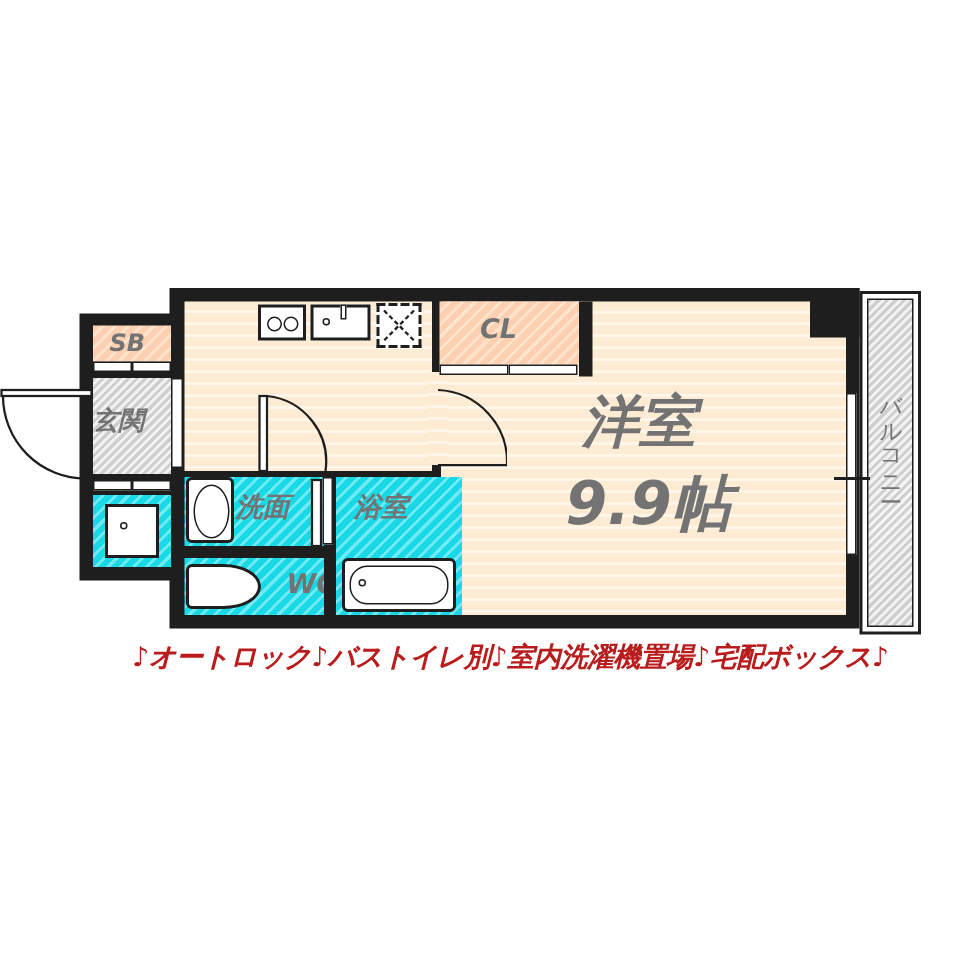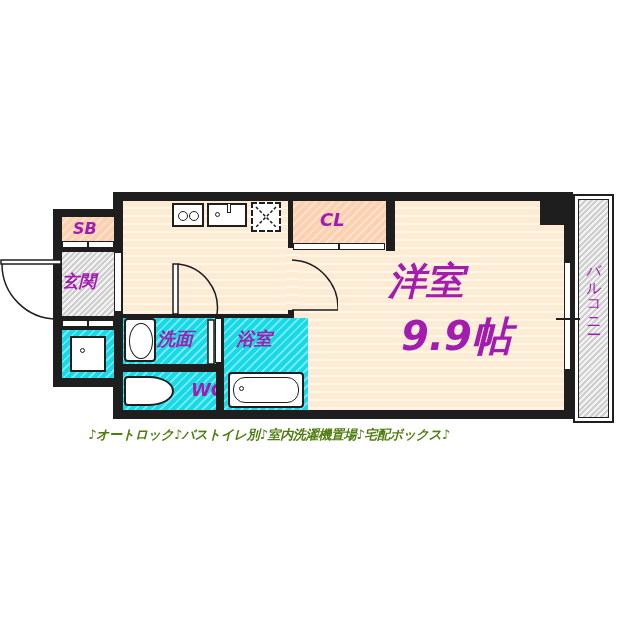--- a/index.html
+++ b/index.html
@@ -3,23 +3,23 @@
 <meta charset="utf-8">
 <style>
   html,body{margin:0;padding:0;background:#ffffff;}
   body{width:640px;height:640px;position:relative;overflow:hidden;font-family:"DejaVu Sans",sans-serif;}
   .abs{position:absolute;box-sizing:border-box;}
   .wall{background:#1e1e1e;}
   .floor{background:repeating-linear-gradient(180deg,#fdebd3 0px,#fdebd3 6px,#fff6ea 6px,#fff6ea 8px);}
   .wet{background:repeating-linear-gradient(135deg,#19d9e6 0px,#19d9e6 4px,#6feaf2 4px,#6feaf2 6px);}
   .closet{background:repeating-linear-gradient(135deg,#fcd0b0 0px,#fcd0b0 4px,#fde2cc 4px,#fde2cc 6px);}
   .gray{background:repeating-linear-gradient(135deg,#cfcfcf 0px,#cfcfcf 2px,#f2f2f2 2px,#f2f2f2 4px);}
-  .lbl{position:absolute;color:#a21caf;font-weight:bold;font-style:italic;white-space:nowrap;line-height:1;}
+  .lbl{position:absolute;color:#737373;font-weight:bold;font-style:italic;white-space:nowrap;line-height:1;}
   .fixture{position:absolute;background:#ffffff;border:2px solid #1e1e1e;box-sizing:border-box;}
-  .banner{position:absolute;left:88px;top:426px;width:550px;color:#4d7c0f;font-weight:bold;font-style:italic;font-size:13px;white-space:nowrap;letter-spacing:-0.3px;}
+  .banner{position:absolute;left:88px;top:426px;width:550px;color:#b91c1c;font-weight:bold;font-style:italic;font-size:18px;white-space:nowrap;letter-spacing:-0.3px;}
   .sash{position:absolute;background:#fff;border:1.5px solid #1e1e1e;box-sizing:border-box;}
 </style>
 </head>
 <body>
 
 <div>
 
   <div class="abs" style="left:573px;top:194px;width:41px;height:229px;border:2px solid #1e1e1e;background:#fff;">
     <div class="abs gray" style="left:3px;top:3px;width:31px;height:219px;border:1.5px solid #1e1e1e;"></div>
     <div class="lbl" style="left:10px;top:58px;width:16px;font-size:15px;writing-mode:vertical-rl;font-style:normal;font-weight:normal;letter-spacing:1px;">バルコニー</div>
@@ -35,21 +35,21 @@
 
   <div class="abs floor" style="left:286px;top:248px;width:12px;height:62px;"></div>
 
   <div class="abs closet" style="left:293px;top:201px;width:95px;height:42px;"></div>
   <div class="abs wall" style="left:386px;top:201px;width:9px;height:50px;"></div>
   <div class="sash" style="left:293px;top:243px;width:46px;height:7px;"></div>
   <div class="sash" style="left:339px;top:243px;width:46px;height:7px;"></div>
   <div class="lbl" style="left:320px;top:211px;font-size:18px;">CL</div>
 
   <div class="lbl" style="left:388px;top:262px;font-size:38px;">洋室</div>
-  <div class="lbl" style="left:377px;top:316px;font-size:40px;margin-left:24px;">9.9帖</div>
+  <div class="lbl" style="left:377px;top:316px;font-size:40px;">9.9帖</div>
 
   <div class="sash" style="left:564px;top:262px;width:7px;height:108px;"></div>
   <div class="abs" style="left:556px;top:318px;width:24px;height:1.5px;background:#1e1e1e;"></div>
 
   <div class="fixture" style="left:172px;top:203px;width:32px;height:24px;">
     <div class="abs" style="left:4px;top:6px;width:10px;height:10px;border:1.5px solid #1e1e1e;border-radius:50%;"></div>
     <div class="abs" style="left:15px;top:6px;width:10px;height:10px;border:1.5px solid #1e1e1e;border-radius:50%;"></div>
   </div>
   <div class="fixture" style="left:207px;top:203px;width:40px;height:24px;">
     <div class="abs" style="left:6px;top:7px;width:5px;height:5px;border:1.5px solid #1e1e1e;border-radius:50%;"></div>

